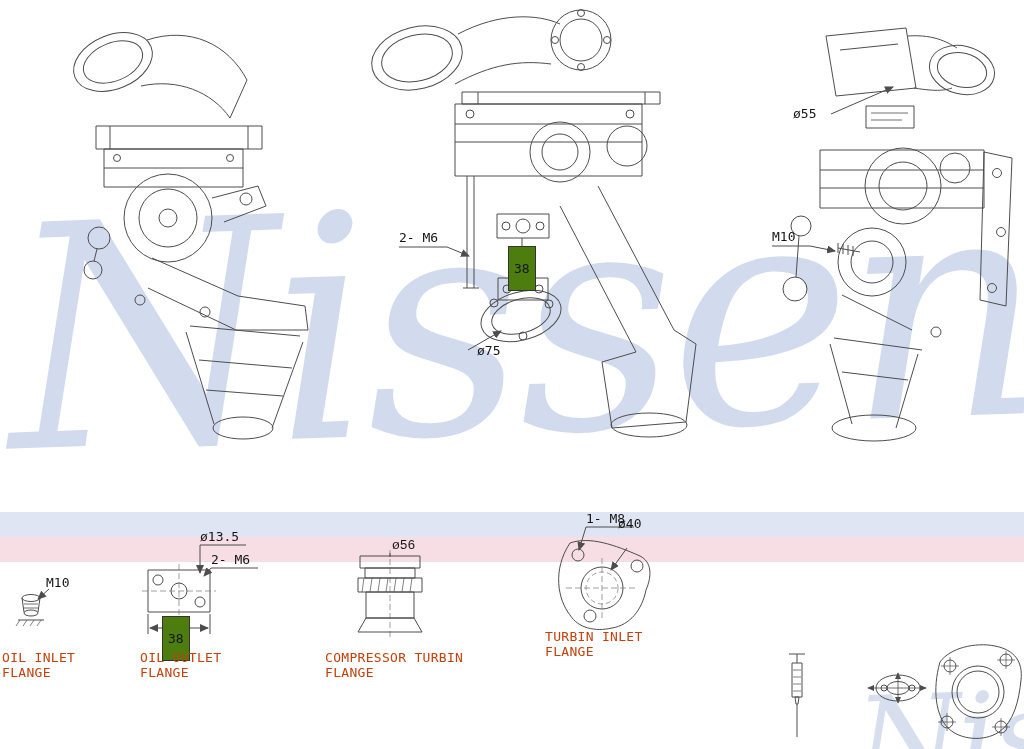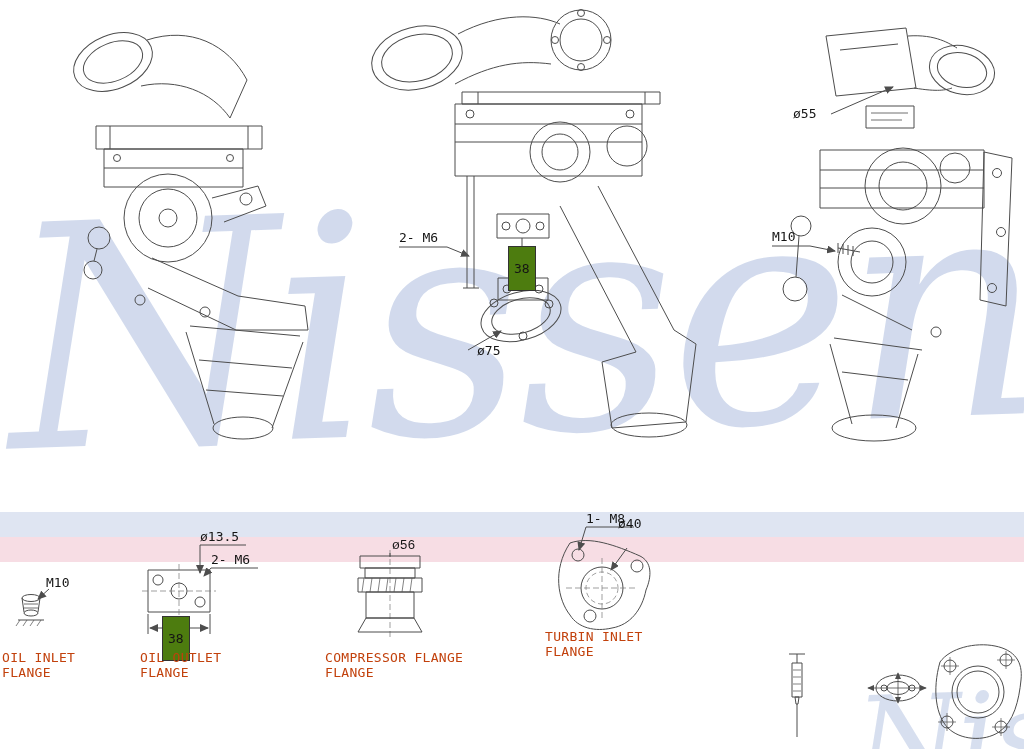--- a/index.html
+++ b/index.html
@@ -253,21 +253,21 @@
 
   <div class="flange-name" style="left:2px; top:651px;">
     <div>OIL INLET</div>
     <div>FLANGE</div>
   </div>
   <div class="flange-name" style="left:140px; top:651px;">
     <div>OIL OUTLET</div>
     <div>FLANGE</div>
   </div>
   <div class="flange-name" style="left:325px; top:651px;">
-    <div>COMPRESSOR FLANGE</div>
+    <div>COMPRESSOR TURBIN</div>
     <div>FLANGE</div>
   </div>
   <div class="flange-name" style="left:545px; top:630px;">
     <div>TURBIN INLET</div>
     <div>FLANGE</div>
   </div>
 
 </div>
 
 </body></html>

